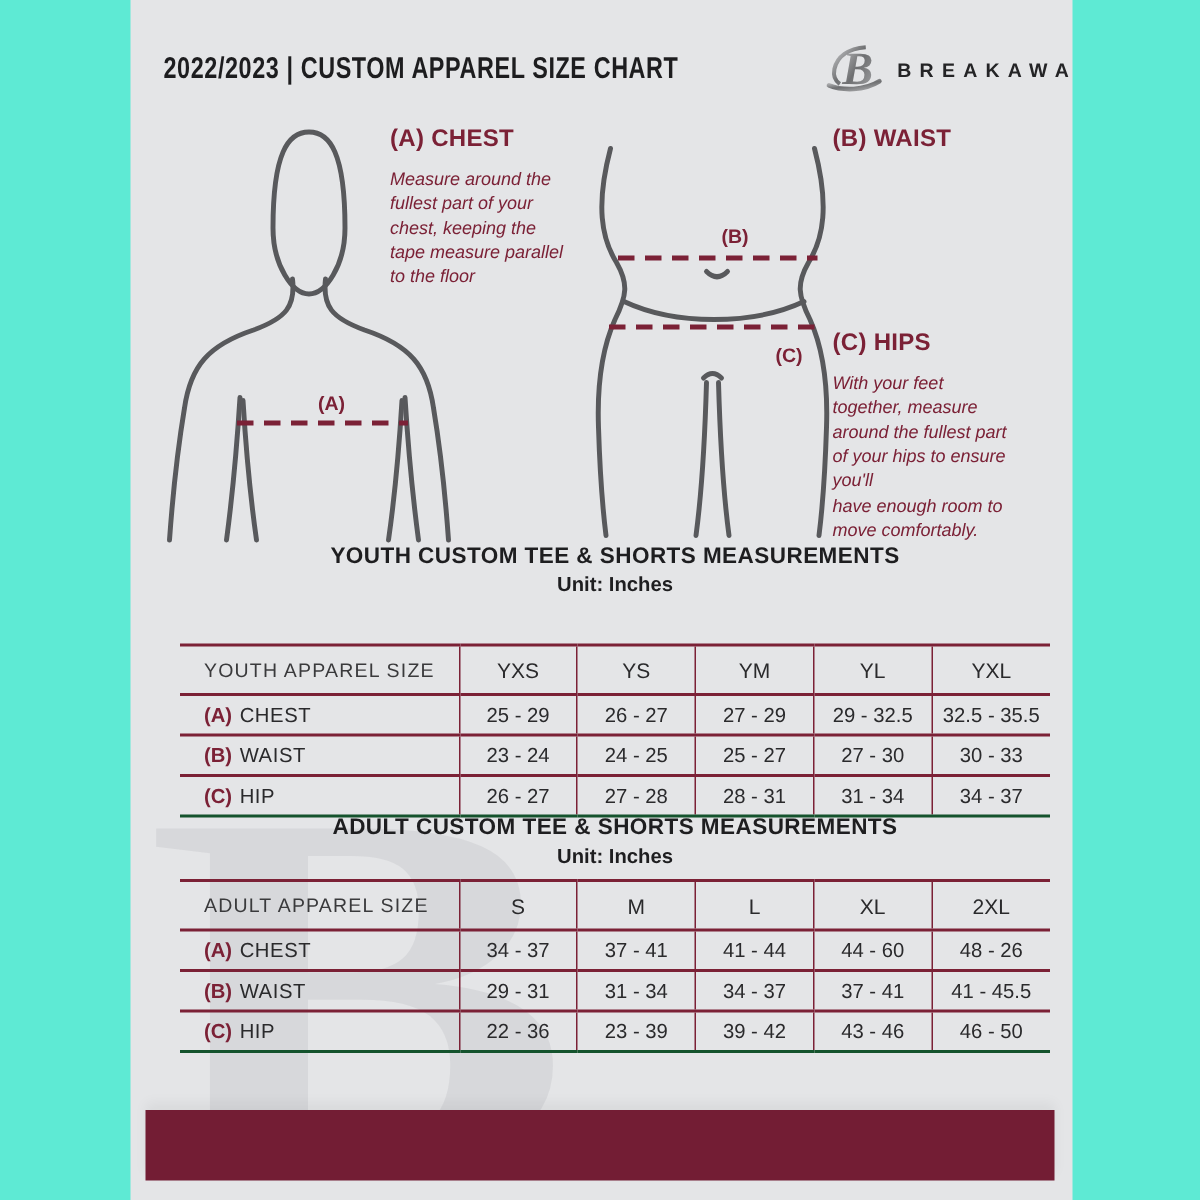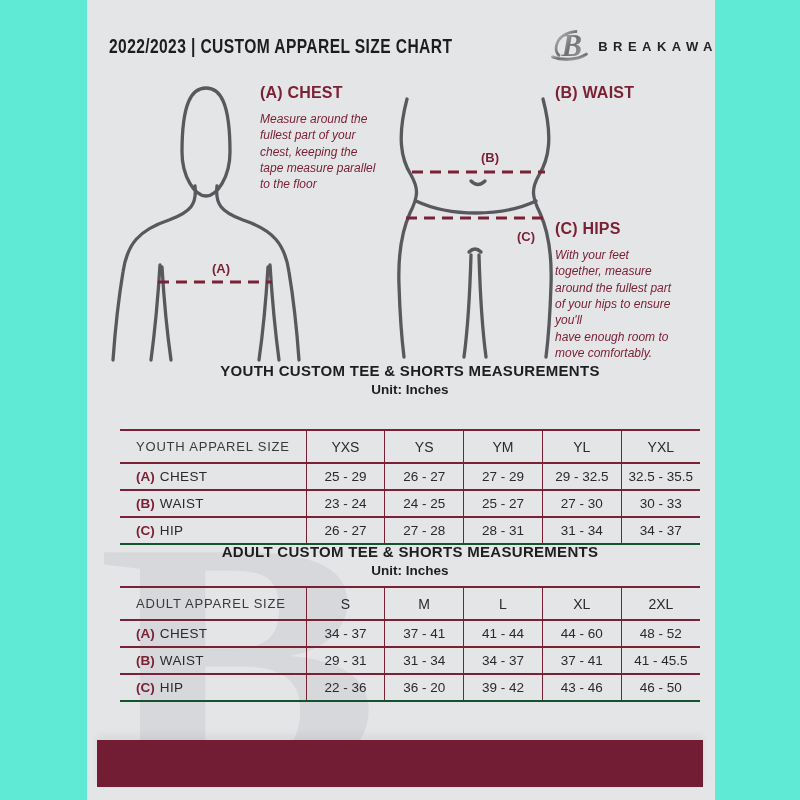--- a/index.html
+++ b/index.html
@@ -203,34 +203,34 @@
           <th class="sz">2XL</th>
         </tr>
       </thead>
       <tbody>
         <tr>
           <td class="lbl"><span class="pfx">(A)</span><span class="rname">CHEST</span></td>
           <td>34 - 37</td>
           <td>37 - 41</td>
           <td>41 - 44</td>
           <td>44 - 60</td>
-          <td>48 - 52</td>
+          <td>48 - 26</td>
         </tr>
         <tr>
           <td class="lbl"><span class="pfx">(B)</span><span class="rname">WAIST</span></td>
           <td>29 - 31</td>
           <td>31 - 34</td>
           <td>34 - 37</td>
           <td>37 - 41</td>
           <td>41 - 45.5</td>
         </tr>
         <tr>
           <td class="lbl"><span class="pfx">(C)</span><span class="rname">HIP</span></td>
           <td>22 - 36</td>
-          <td>36 - 20</td>
+          <td>23 - 39</td>
           <td>39 - 42</td>
           <td>43 - 46</td>
           <td>46 - 50</td>
         </tr>
       </tbody>
     </table>
 
     <div class="footer-bar"></div>
   </div>
 </div>

